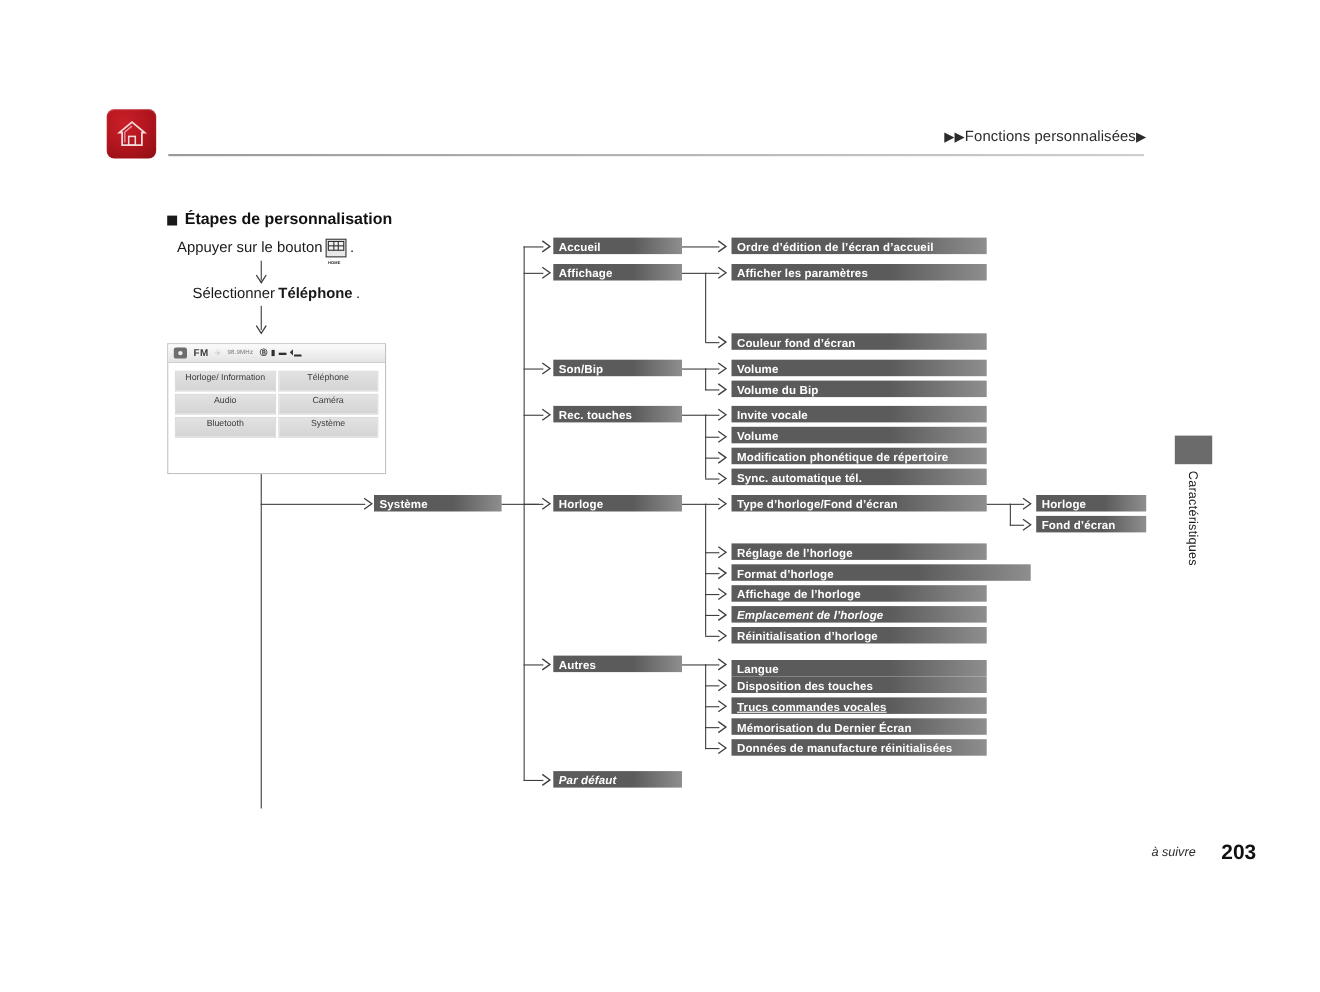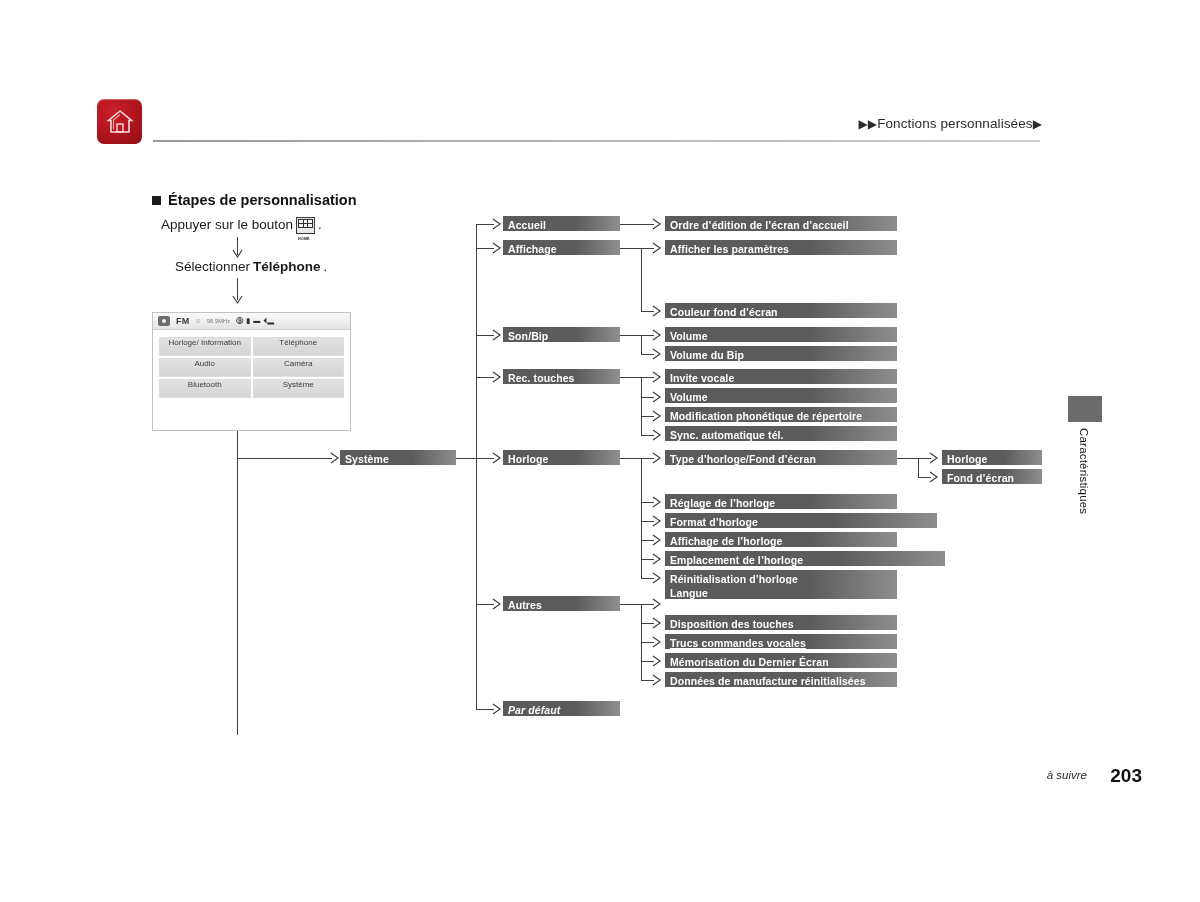--- a/index.html
+++ b/index.html
@@ -475,21 +475,21 @@
   </div>
 <div class="fbox" style="left:665px; top:494px; width:232px;">
     <span>Réglage de l’horloge</span>
   </div>
 <div class="fbox" style="left:665px; top:513px; width:272px;">
     <span>Format d’horloge</span>
   </div>
 <div class="fbox" style="left:665px; top:532px; width:232px;">
     <span>Affichage de l’horloge</span>
   </div>
-<div class="fbox" style="left:665px; top:551px; width:280px;">
+<div class="fbox" style="left:665px; top:551px; width:232px;font-style:italic;">
     <span>Emplacement de l’horloge</span>
   </div>
 <div class="fbox" style="left:665px; top:570px; width:232px;">
     <span>Réinitialisation d’horloge</span>
   </div>
 
 <div class="ln h" style="left:620px; top:604px; width:22px;"></div>
 <div class="ln v" style="left:641px; top:604px; height:77px;"></div>
 <div class="ln h" style="left:641px; top:604px; width:13px;"></div>
 <div class="ln h" style="left:641px; top:623px; width:13px;"></div>
@@ -514,21 +514,21 @@
 <div class="arrow" style="left:652px; top:655px;">
     <svg width="10" height="12" viewBox="0 0 10 12">
       <path d="M1 1 L8 6 L1 11" fill="none" stroke="#3f3f3f" stroke-width="1.2"></path>
     </svg>
   </div>
 <div class="arrow" style="left:652px; top:674px;">
     <svg width="10" height="12" viewBox="0 0 10 12">
       <path d="M1 1 L8 6 L1 11" fill="none" stroke="#3f3f3f" stroke-width="1.2"></path>
     </svg>
   </div>
-<div class="fbox" style="left:665px; top:584px; width:232px;">
+<div class="fbox" style="left:665px; top:600px; width:232px;">
     <span>Langue</span>
   </div>
 <div class="fbox" style="left:665px; top:615px; width:232px;">
     <span>Disposition des touches</span>
   </div>
 <div class="fbox" style="left:665px; top:634px; width:232px;text-decoration:underline;">
     <span>Trucs commandes vocales</span>
   </div>
 <div class="fbox" style="left:665px; top:653px; width:232px;">
     <span>Mémorisation du Dernier Écran</span>

